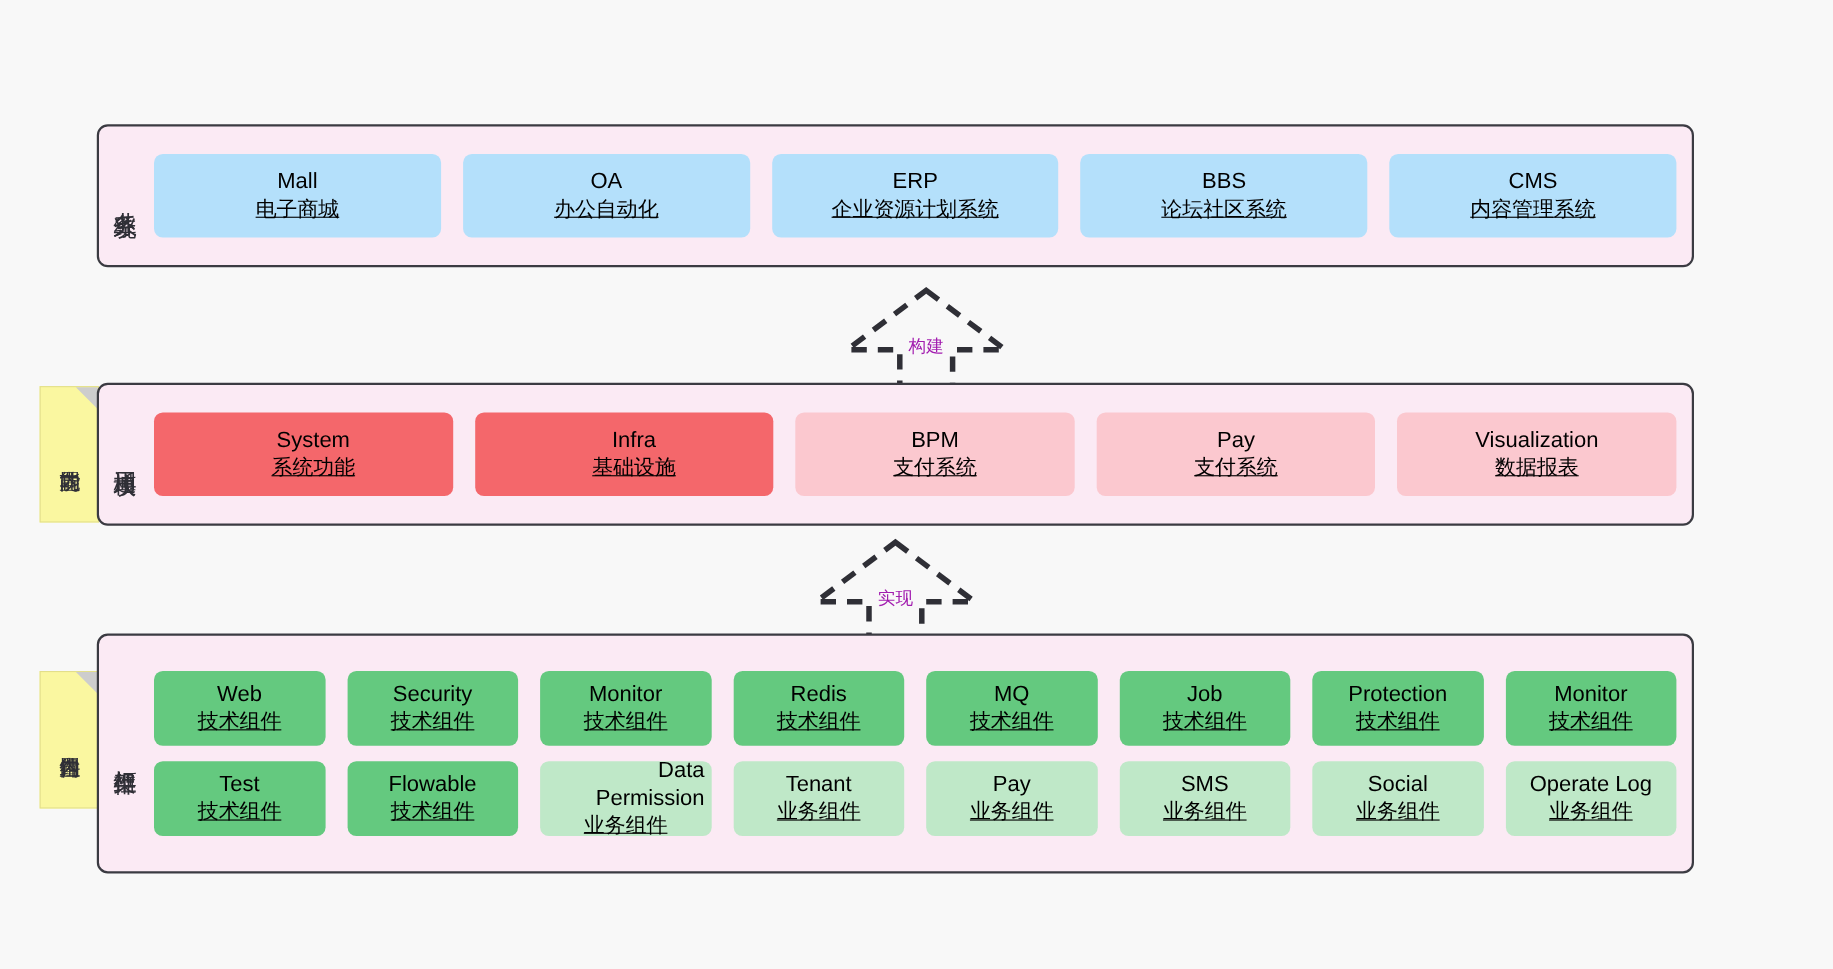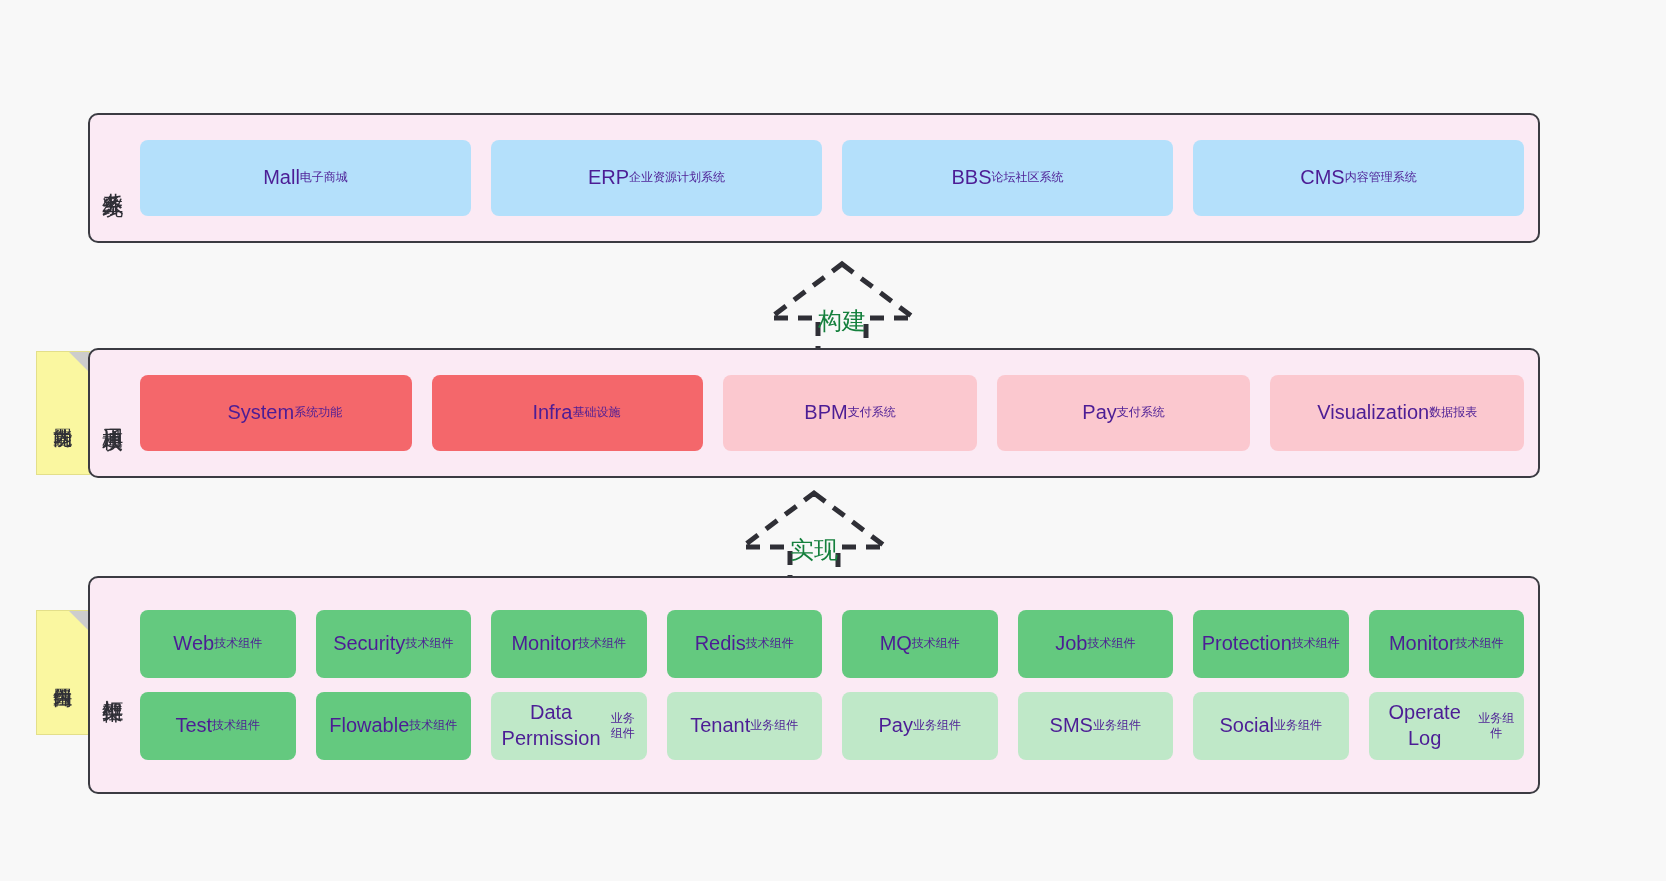--- a/index.html
+++ b/index.html
@@ -63,35 +63,36 @@
     display: flex;
     flex-direction: row;
     gap: 20px;
   }
 
   
   .card {
     flex: 1 1 0;
     border-radius: 8px;
     display: flex;
-    flex-direction: row;
+    flex-direction: column;
     align-items: center;
     justify-content: center;
-    text-align: center;
-    color: #4c1d95;
+    text-align: right;
+    color: #000000;
     box-sizing: border-box;
     padding: 4px 6px;
   }
   .card .en {
     font-size: 20px;
     line-height: 1.28;
   }
   .card .cn {
-    font-size: 12px;
+    font-size: 19px;
     line-height: 1.28;
+    text-decoration: underline;
   }
 
   .card.blue   { background: #b4e0fb; }
   .card.red    { background: #f4676b; padding-left: 24px; }
   .card.pink   { background: #fbc8cf; }
   .card.green  { background: #64c97f; }
   .card.lgreen { background: #bfe8c8; }
 
   
   #layer-business { left: 88px;  top: 113px; width: 1452px; height: 130px; }
@@ -139,40 +140,44 @@
     position: absolute;
     width: 160px;
     height: 98px;
   }
   .uparrow svg { display: block; }
   .uparrow .arrow-label {
     position: absolute;
     left: 50%;
     top: 47px;
     transform: translateX(-50%);
-    font-size: 24px;
-    color: #15803d;
+    font-size: 16px;
+    color: #a21caf;
     background: transparent;
     white-space: nowrap;
   }
   #arrow-build  { left: 762px; top: 258px; }
   #arrow-impl   { left: 734px; top: 487px; }
 </style>
 </head>
 <body>
 
 <div class="canvas">
 
   <div class="layer" id="layer-business">
     <div class="layer-title">业务系统</div>
     <div class="layer-body">
       <div class="row">
         <div class="card blue">
           <span class="en">Mall</span>
           <span class="cn">电子商城</span>
+        </div>
+        <div class="card blue">
+          <span class="en">OA</span>
+          <span class="cn">办公自动化</span>
         </div>
         <div class="card blue">
           <span class="en">ERP</span>
           <span class="cn">企业资源计划系统</span>
         </div>
         <div class="card blue">
           <span class="en">BBS</span>
           <span class="cn">论坛社区系统</span>
         </div>
         <div class="card blue">

